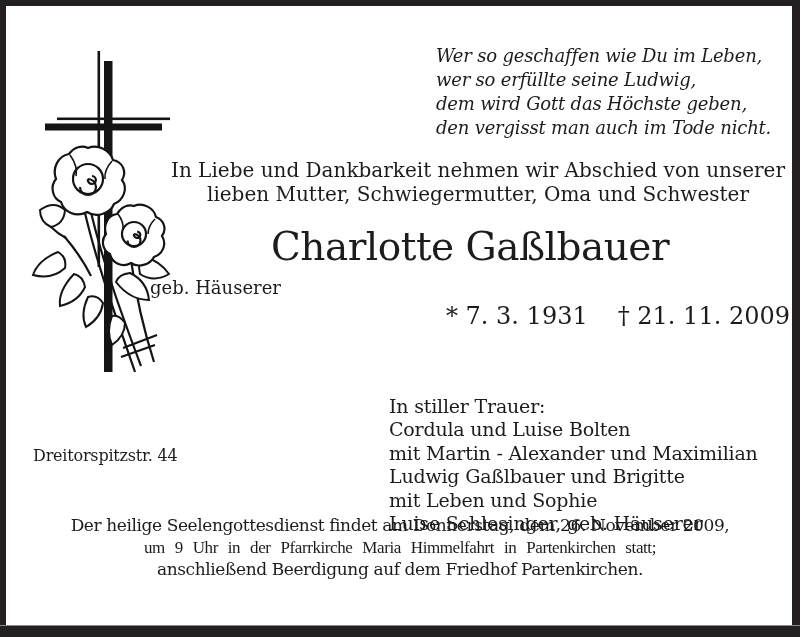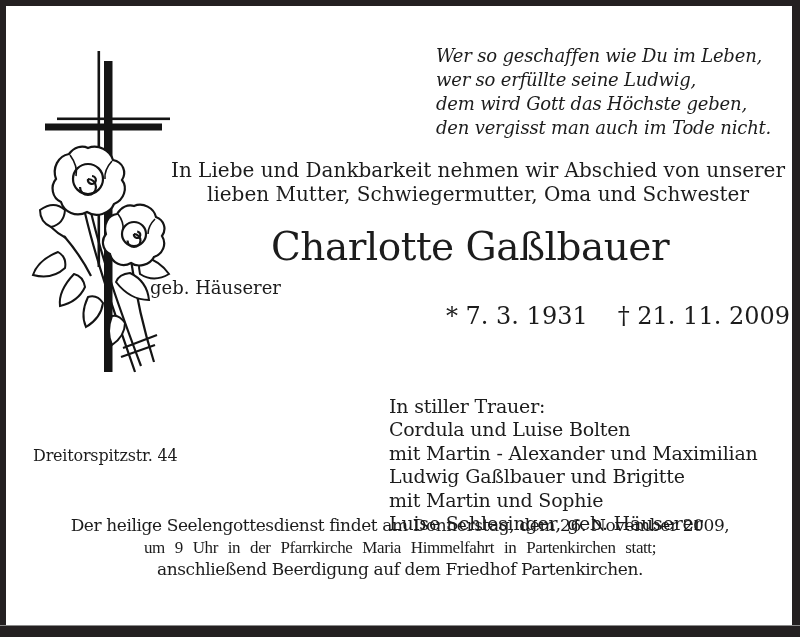--- a/index.html
+++ b/index.html
@@ -135,21 +135,21 @@
   <div class="dates">
     <span>* 7. 3. 1931</span>
     <span>† 21. 11. 2009</span>
   </div>
 
   <div class="mourners">
     <div>In stiller Trauer:</div>
     <div><span class="b">Cordula</span><span> und </span><span class="b">Luise Bolten</span></div>
     <div><span>mit </span><span class="b">Martin - Alexander</span><span> und </span><span class="b">Maximilian</span></div>
     <div><span class="b">Ludwig Gaßlbauer</span><span> und </span><span class="b">Brigitte</span></div>
-    <div><span>mit </span><span class="b">Martin</span><span> und </span><span class="b">Sophie</span></div>
+    <div><span>mit </span><span class="b">Leben</span><span> und </span><span class="b">Sophie</span></div>
     <div><span class="b">Luise Schlesinger</span><span>, geb. Häuserer</span></div>
   </div>
 
   <div class="address">
     <div>Dreitorspitzstr. 44</div>
   </div>
 
   <div class="service">
     <div>Der heilige Seelengottesdienst findet am Donnerstag, dem 26. November 2009,</div>
     <div class="justify-wide">um 9 Uhr in der Pfarrkirche Maria Himmelfahrt in Partenkirchen statt;</div>

